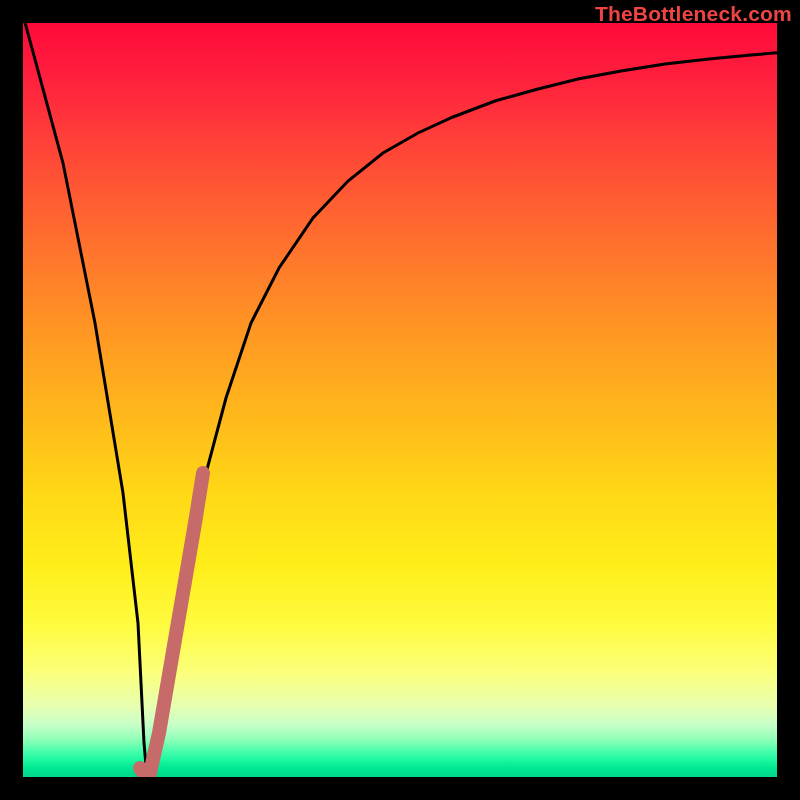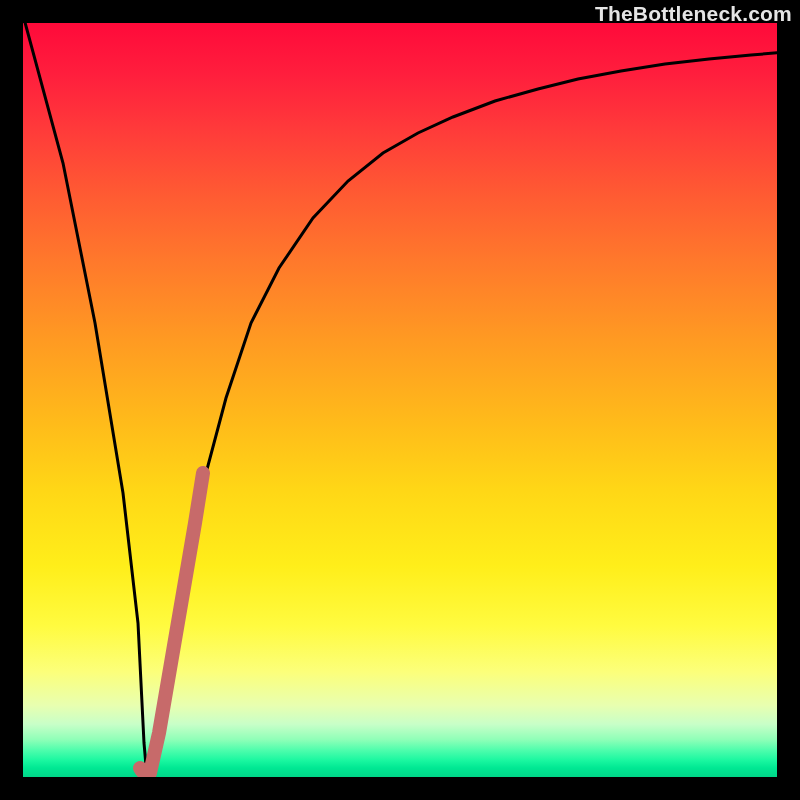--- a/index.html
+++ b/index.html
@@ -19,21 +19,21 @@
       #fffb40 80%,
       #fcff7a 86%,
       #e8ffb0 90.5%,
       #c8ffc8 93%,
       #90ffb8 95%,
       #4cfdac 96.5%,
       #1af7a0 97.8%,
       #00e893 98.8%,
       #00d688 100%)}
   svg.curves{position:absolute;inset:0;width:754px;height:754px}
-  .wm{position:absolute;top:2px;right:8px;font:600 21px Arial,Helvetica,sans-serif;color:#e5e5e5;letter-spacing:.2px;user-select:none}
+  .wm{position:absolute;top:2px;right:8px;font:600 21px Arial,Helvetica,sans-serif;color:#ef4444;letter-spacing:.2px;user-select:none}
 </style>
 </head>
 <body>
 
 <div class="frame">
   <div class="plot">
     <div class="grad"></div>
     <svg class="curves" viewBox="0 0 754 754" preserveAspectRatio="none">
       <path fill="none" d="M 0 -8
                L 40 140

